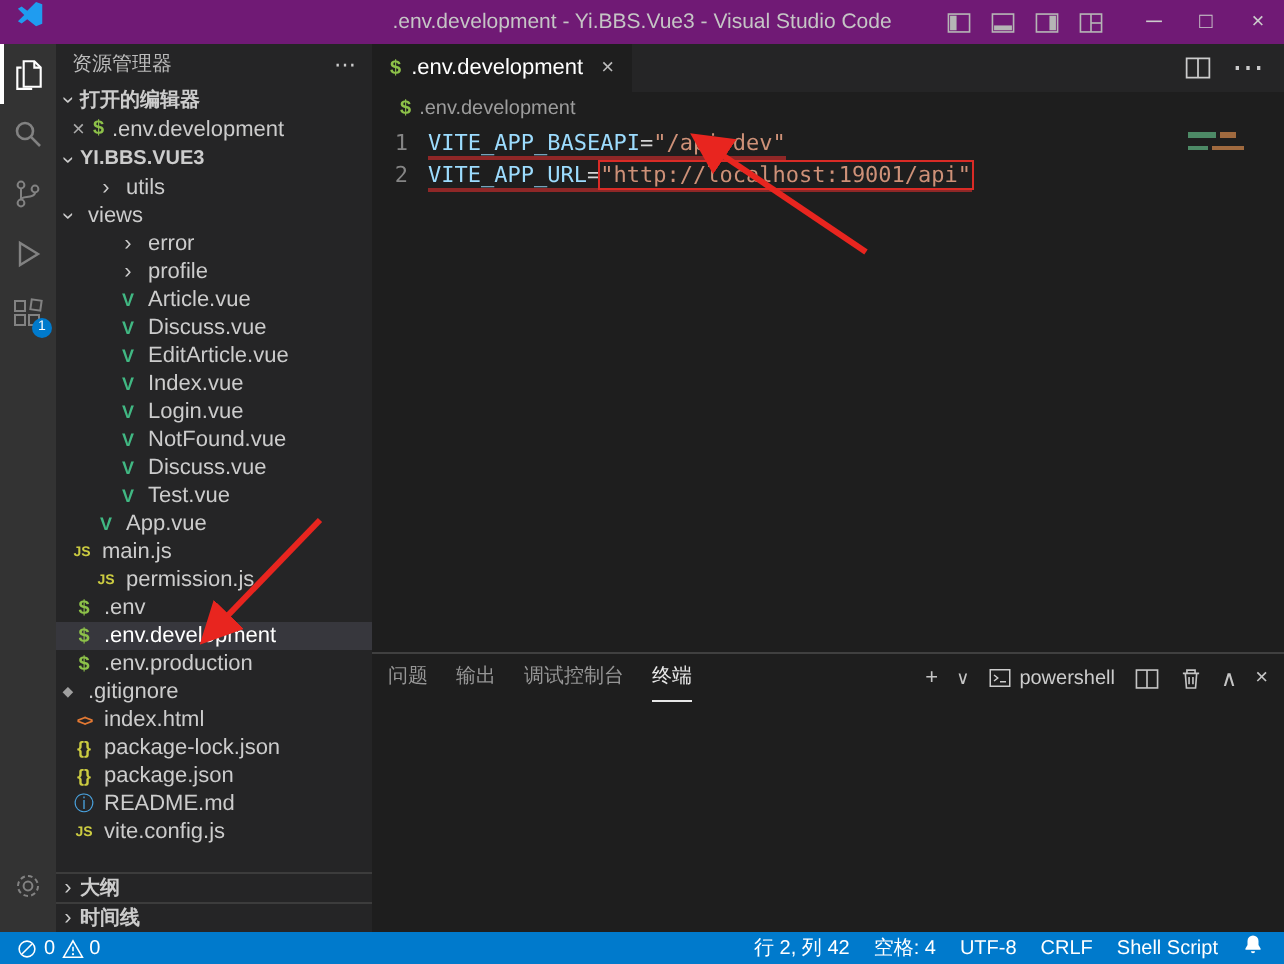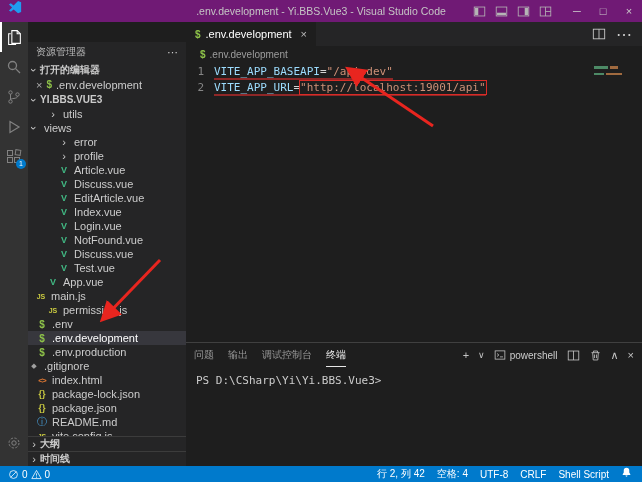--- a/index.html
+++ b/index.html
@@ -19,21 +19,21 @@
   .main { flex:1; display:flex; min-height:0; }
 
   
   .activitybar { width:28px; flex:none; background:#333333; display:flex; flex-direction:column; align-items:center; }
   .ab-item { width:28px; height:30px; display:flex; align-items:center; justify-content:center; color:#828282; position:relative; cursor:pointer; }
   .ab-item.active { color:#ffffff; box-shadow:inset 2px 0 0 #ffffff; }
   .ab-badge { position:absolute; right:2px; bottom:3px; background:#007acc; color:#fff; border-radius:50%; width:10px; height:10px; font-size:7px; line-height:10px; text-align:center; }
   .ab-bottom { margin-top:auto; margin-bottom:8px; }
 
   
-  .sidebar { width:158px; flex:none; background:#252526; display:flex; flex-direction:column; min-height:0; font-size:11px;margin-top:20px; }
+  .sidebar { width:158px; flex:none; background:#252526; display:flex; flex-direction:column; min-height:0; font-size:11px; }
   .sidebar-title { height:20px; flex:none; display:flex; align-items:center; justify-content:space-between; padding:0 8px; font-size:10px; color:#bbbbbb; }
   .more { color:#cccccc; cursor:pointer; font-size:11px; }
   .section-header { height:15px; flex:none; display:flex; align-items:center; font-weight:bold; font-size:10px; color:#cccccc; cursor:pointer; }
   .chev { display:inline-block; width:12px; text-align:center; font-size:11px; font-weight:normal; color:#cccccc; flex:none; }
   .rot90 { transform:rotate(90deg); }
   .oe-row { height:15px; flex:none; display:flex; align-items:center; gap:4px; padding-left:8px; cursor:pointer; }
   .oe-close { color:#aaaaaa; font-size:11px; cursor:pointer; }
   .env-ic { color:#8dc149; font-weight:bold; font-size:10px; }
   .tree { flex:1; overflow:hidden; }
   .tree-row { height:14px; display:flex; align-items:center; gap:4px; cursor:pointer; white-space:nowrap; }
@@ -66,21 +66,21 @@
   .tok-plain { color:#d4d4d4; }
   .tok-string { color:#ce9178; }
   .boxed { box-shadow:0 0 0 1px #d92b26; }
   .minimap { position:absolute; top:4px; right:16px; width:32px; cursor:pointer; }
   .mm-row { display:flex; gap:2px; margin-bottom:4px; }
   .mm-seg { height:2.5px; display:inline-block; }
   .mm-key { background:#4d8a66; }
   .mm-str { background:#a06a3f; }
 
   
-  .panel { height:124px; flex:none; border-top:1px solid #404040; display:flex; flex-direction:column; }
+  .panel { height:140px; flex:none; border-top:1px solid #404040; display:flex; flex-direction:column; }
   .panel-header { height:24px; flex:none; display:flex; align-items:center; padding:0 8px; }
   .panel-tabs { display:flex; align-items:stretch; height:24px; }
   .panel-tab { font-size:10px; color:#969696; margin-right:14px; line-height:23px; cursor:pointer; }
   .panel-tab.active { color:#e7e7e7; border-bottom:1px solid #e7e7e7; }
   .panel-actions { margin-left:auto; display:flex; align-items:center; gap:9px; color:#c5c5c5; font-size:11px; }
   .panel-actions .small { font-size:9px; }
   .term-tab { display:flex; align-items:center; gap:4px; font-size:10px; color:#cccccc; cursor:pointer; }
   .panel-content { flex:1; font-family:"DejaVu Sans Mono", monospace; font-size:11px; color:#cccccc; padding:7px 0 0 10px; }
 
   
@@ -401,23 +401,20 @@
                 <rect x="1.5" y="2.5" width="13" height="11" fill="none" stroke="currentColor"></rect>
                 <line x1="8" y1="2.5" x2="8" y2="13.5" stroke="currentColor"></line>
               </svg>
             <svg width="13" height="13" viewBox="0 0 16 16">
                 <path d="M3 4.5h10M5.5 4.5v-2h5v2M4.5 4.5l.7 9h5.6l.7-9M6.8 6.8v4.4M9.2 6.8v4.4" fill="none" stroke="currentColor"></path>
               </svg>
             <span>∧</span>
             <span>×</span>
           </div>
         </div>
-        <div class="panel-content">
-          <span>PS D:\CSharp\Yi\Yi.BBS.Vue3&gt;</span>
-        </div>
       </div>
     </div>
   </div>
 
   <footer class="statusbar">
     <div class="sb-left">
       <span class="sb-problems">
         <svg width="11" height="11" viewBox="0 0 14 14">
             <circle cx="7" cy="7" r="5" fill="none" stroke="#ffffff"></circle>
             <line x1="3.8" y1="10.2" x2="10.2" y2="3.8" stroke="#ffffff"></line>

